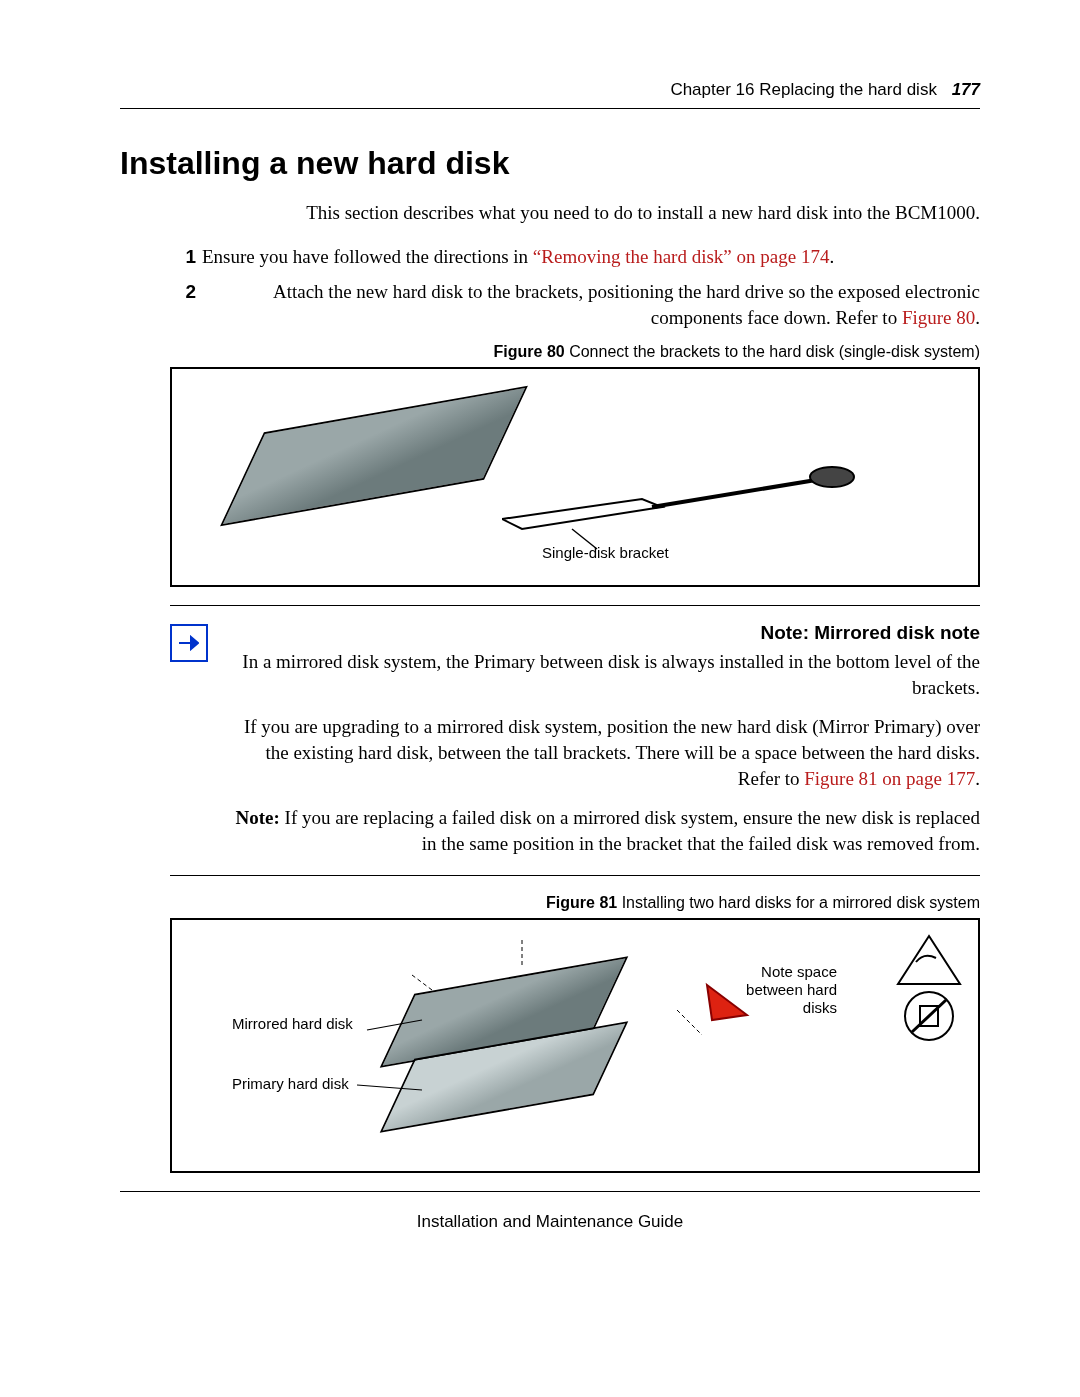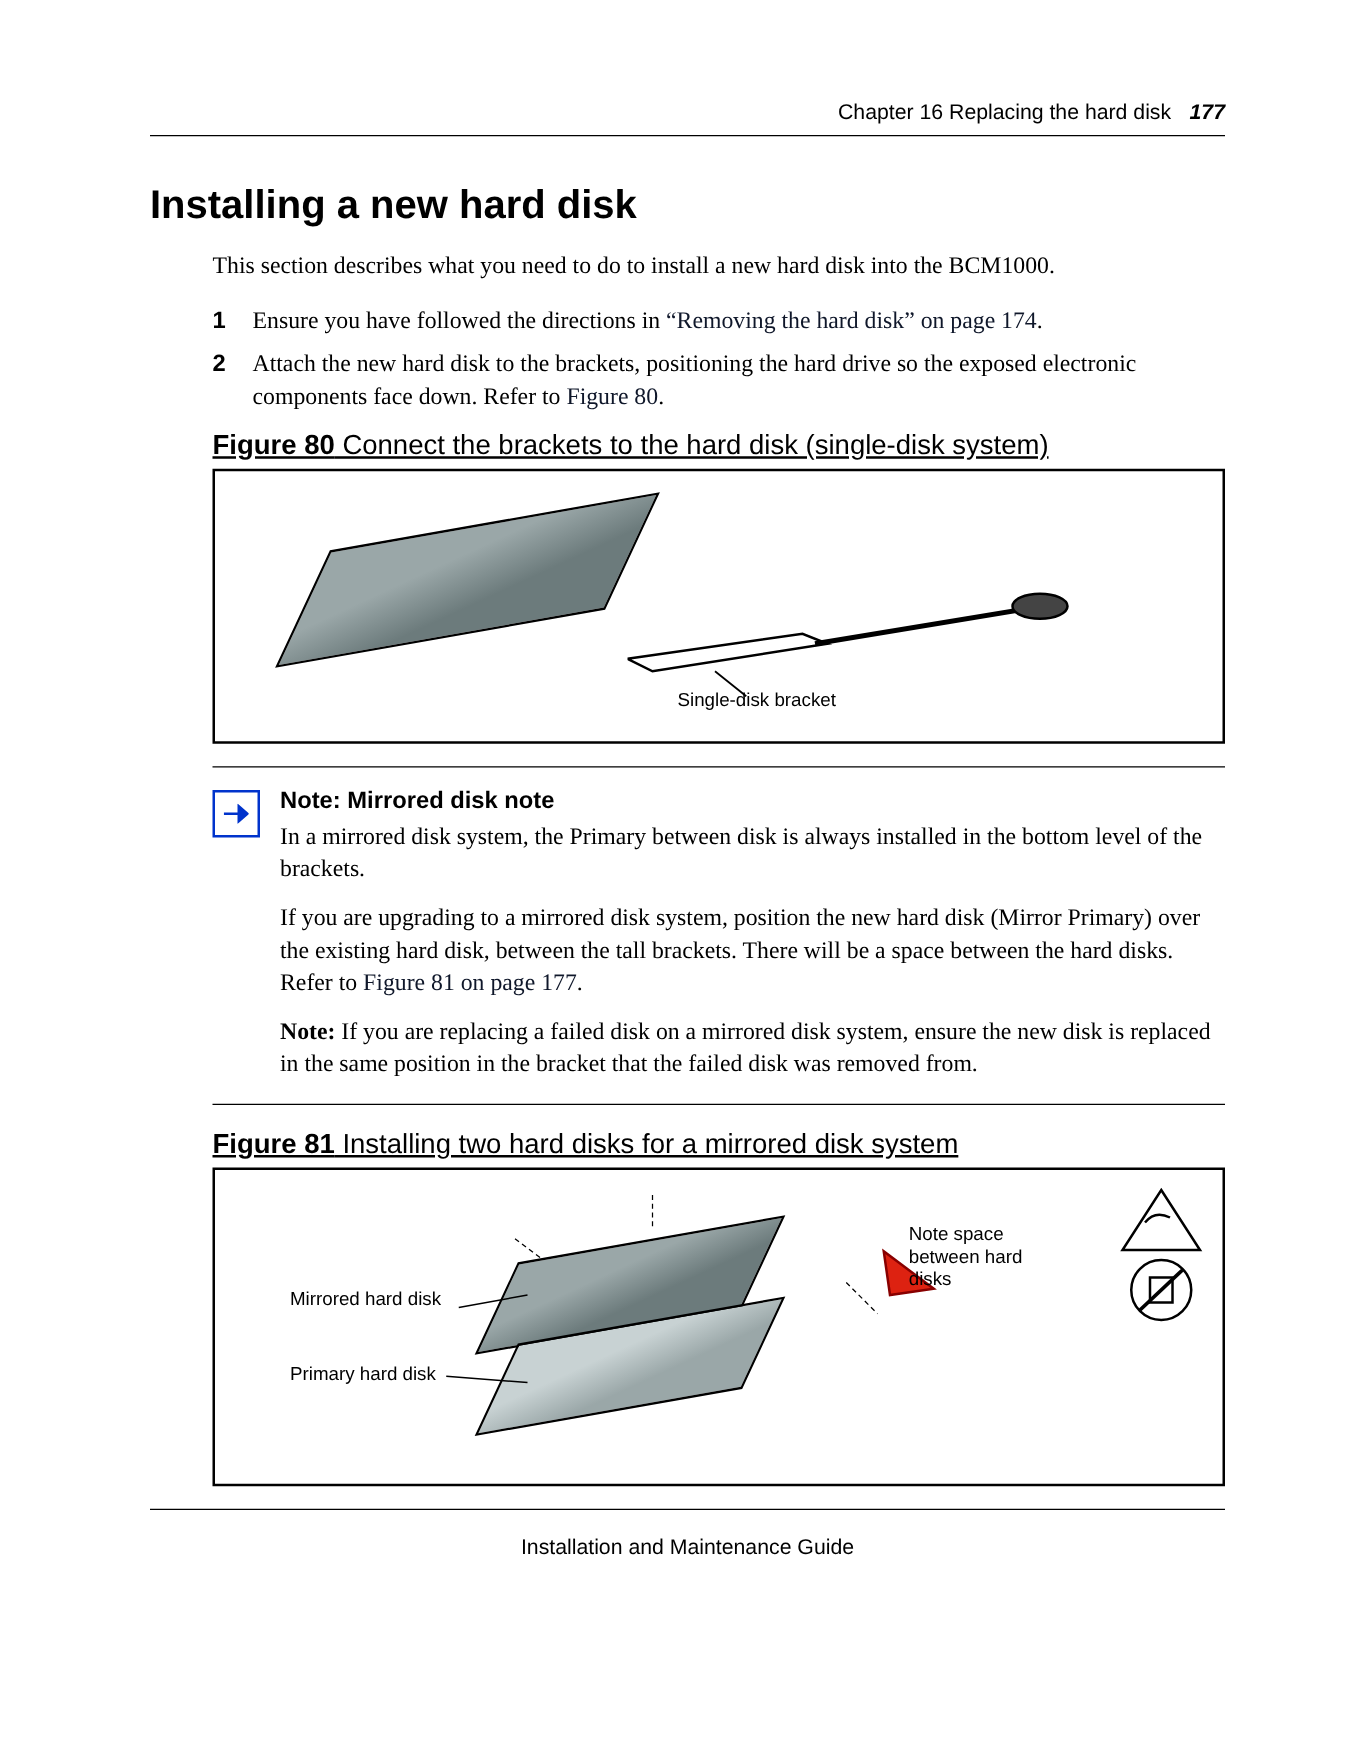--- a/index.html
+++ b/index.html
@@ -26,21 +26,21 @@
     border: none;
     border-top: 1.5px solid #000;
     margin: 0;
   }
   h1.section {
     font-family: Arial, Helvetica, sans-serif;
     font-weight: bold;
     font-size: 32px;
     margin: 36px 0 18px 0;
   }
-  .body-indent { margin-left: 50px; }
+  .body-indent { margin-left: 50px; text-align: right; }
   .para {
     font-size: 19px;
     line-height: 1.35;
     margin: 0 0 18px 0;
   }
   ol.steps {
     margin: 0 0 12px 0;
     padding-left: 0;
     list-style: none;
   }
@@ -49,26 +49,25 @@
     line-height: 1.35;
     margin-bottom: 10px;
     display: flex;
   }
   ol.steps li .num {
     font-family: Arial, Helvetica, sans-serif;
     font-weight: bold;
     min-width: 26px;
     margin-right: 6px;
   }
-  .link { color: #0f172a; }
+  .link { color: #b91c1c; }
   .figcap {
     font-family: Arial, Helvetica, sans-serif;
-    font-size: 22px;
+    font-size: 16px;
     margin: 10px 0 6px 0;
-    text-decoration: underline;
   }
   .figcap b { font-weight: bold; }
   .figure-box {
     border: 2px solid #000;
     margin-bottom: 18px;
     position: relative;
     box-sizing: border-box;
   }
   .fig80 { height: 220px; }
   .fig81 { height: 255px; }

